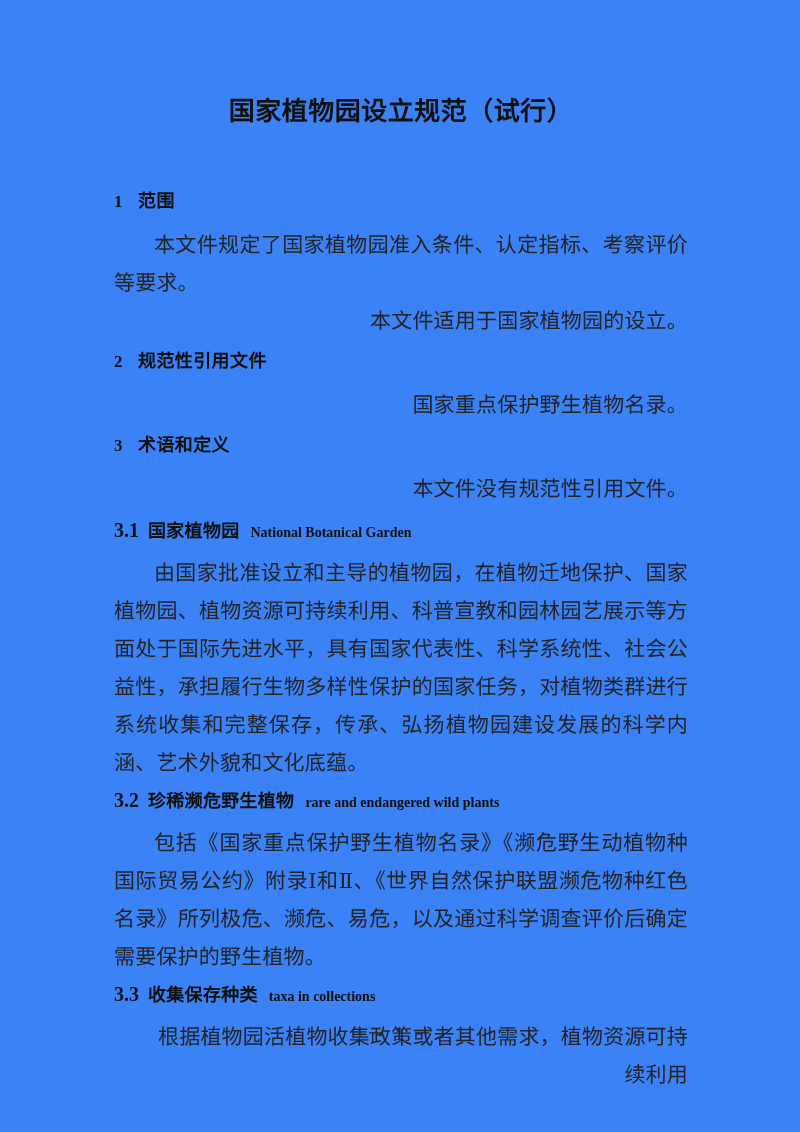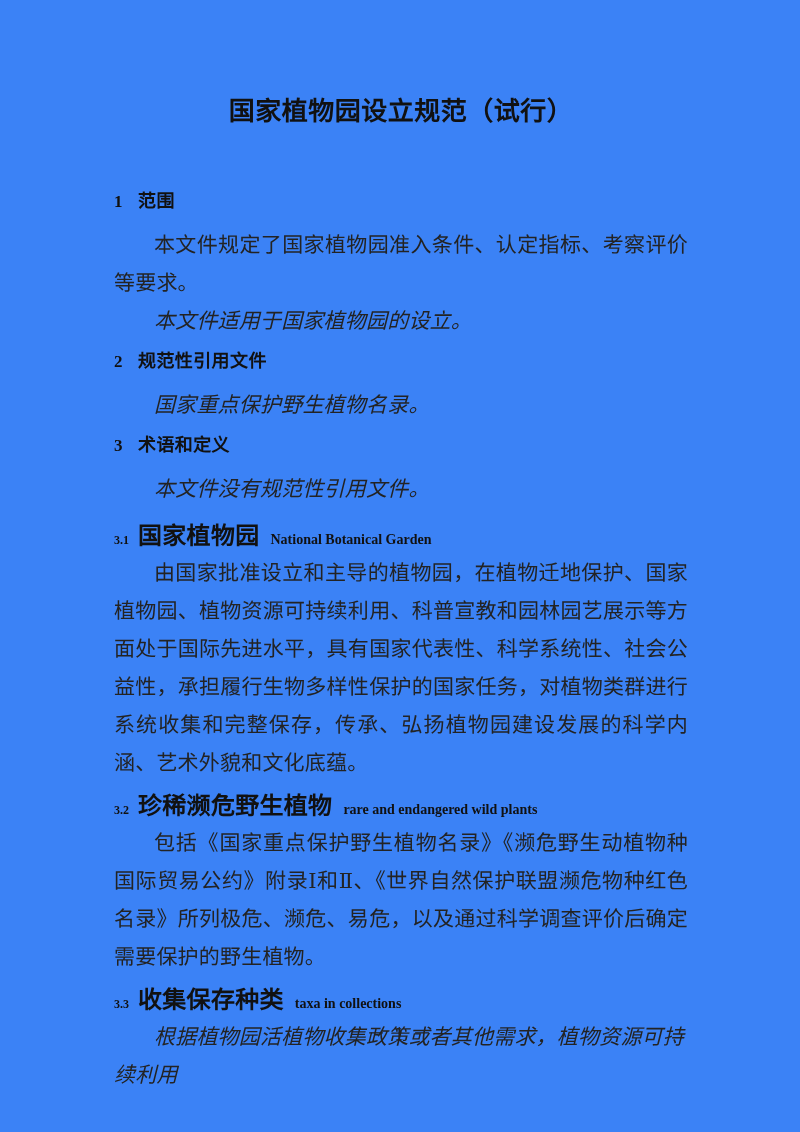--- a/index.html
+++ b/index.html
@@ -73,29 +73,29 @@
     display: flex;
     align-items: baseline;
     margin: 0;
     padding: 0;
     height: 34px;
     white-space: nowrap;
   }
   .sub-num {
     font-family: "Liberation Serif", "DejaVu Serif", serif;
     font-weight: bold;
-    font-size: 12px;
+    font-size: 20px;
     flex: 0 0 auto;
     margin-right: 9px;
     color: #111111;
   }
   .sub-term-cn {
     font-family: "Liberation Sans", "DejaVu Sans", sans-serif;
     font-weight: bold;
-    font-size: 24px;
+    font-size: 18px;
     letter-spacing: 0.3px;
     color: #111111;
   }
   .sub-term-en {
     font-family: "Liberation Serif", "DejaVu Serif", serif;
     font-weight: bold;
     font-size: 14px;
     margin-left: 11px;
     color: #111111;
   }
@@ -106,21 +106,21 @@
     font-size: 21px;
     line-height: 38px;
     text-align: justify;
     text-justify: inter-ideograph;
     text-indent: 40px;
     margin: 0;
     padding: 0;
     color: #232323;
     letter-spacing: 0.2px;
   }
-  .body-par.short { text-align: left; font-style: italic; }
+  .body-par.short { text-align: right; }
 
   
   .sp-4  { height: 4px; }
   .sp-6  { height: 6px; }
   .sp-8  { height: 8px; }
 
   
   .page-footer {
     position: absolute;
     left: 0;

